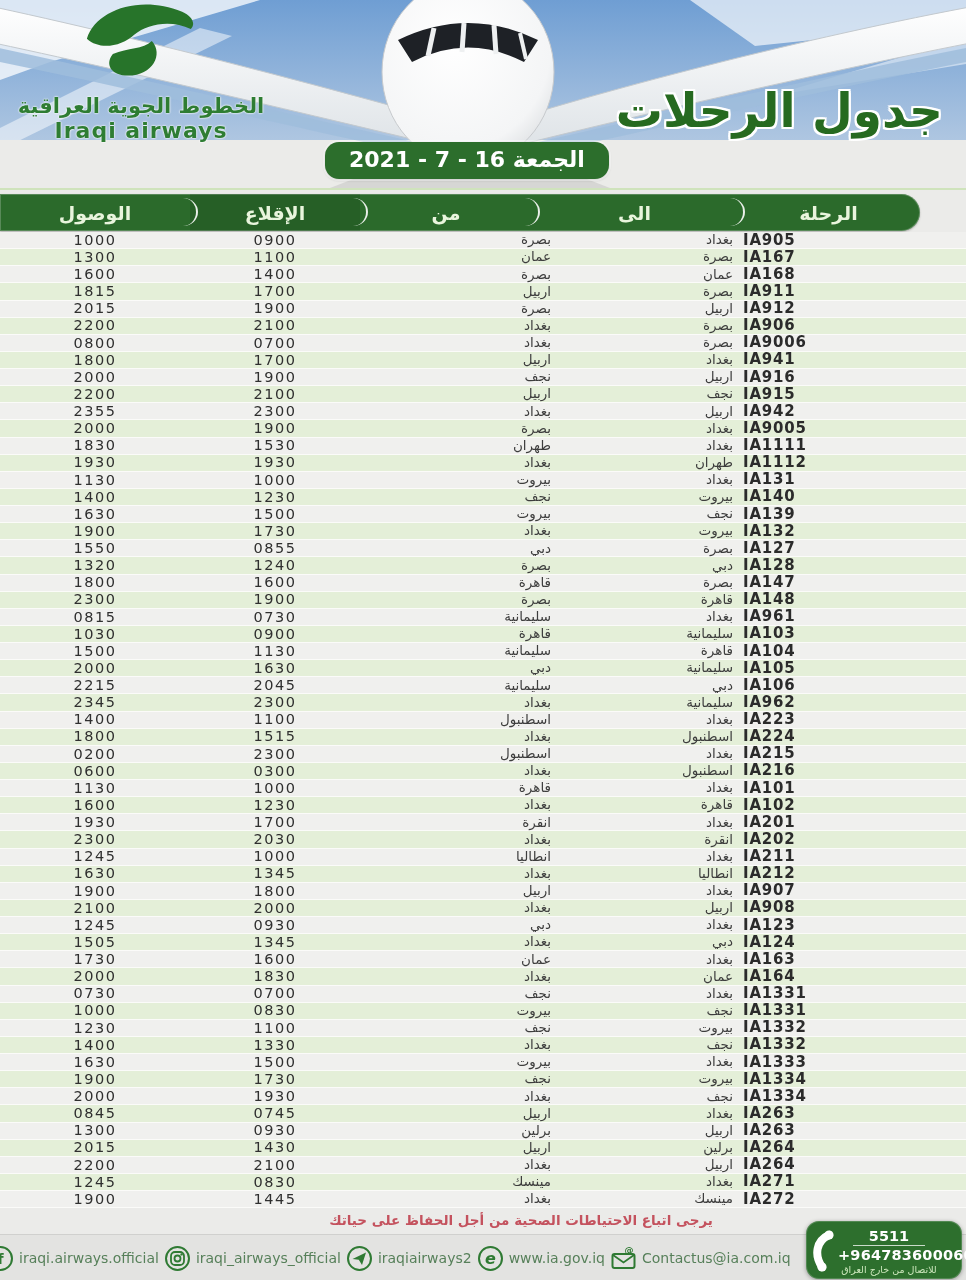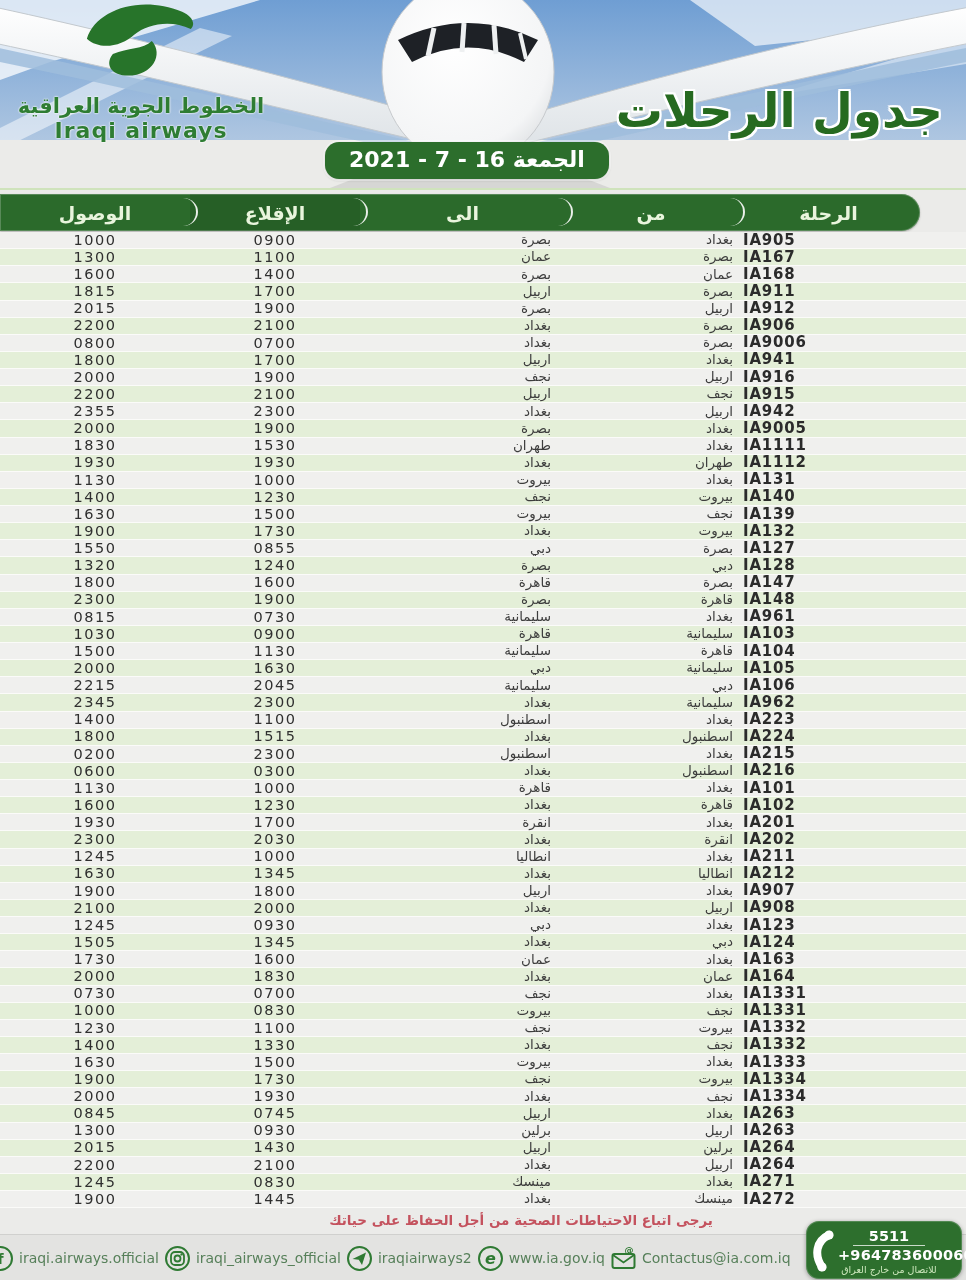--- a/index.html
+++ b/index.html
@@ -124,22 +124,22 @@
     </div>
 
     <h1 class="title">جدول الرحلات</h1>
     <div class="date-badge">الجمعة 16 - 7 - 2021</div>
   </header>
 
   <div class="thead">
     <div class="thead-bar">
       <div class="th th-arr">الوصول</div>
       <div class="th th-dep">الإقلاع</div>
+      <div class="th th-from">من</div>
       <div class="th th-to">الى</div>
-      <div class="th th-from">من</div>
       <div class="th th-flight">الرحلة</div>
     </div>
   </div>
 
   <div class="tbody">
   <div class="tr">
     <div class="td td-arr">1000</div>
     <div class="td td-dep">0900</div>
     <div class="td td-to">بصرة</div>
     <div class="td td-from">بغداد</div>

